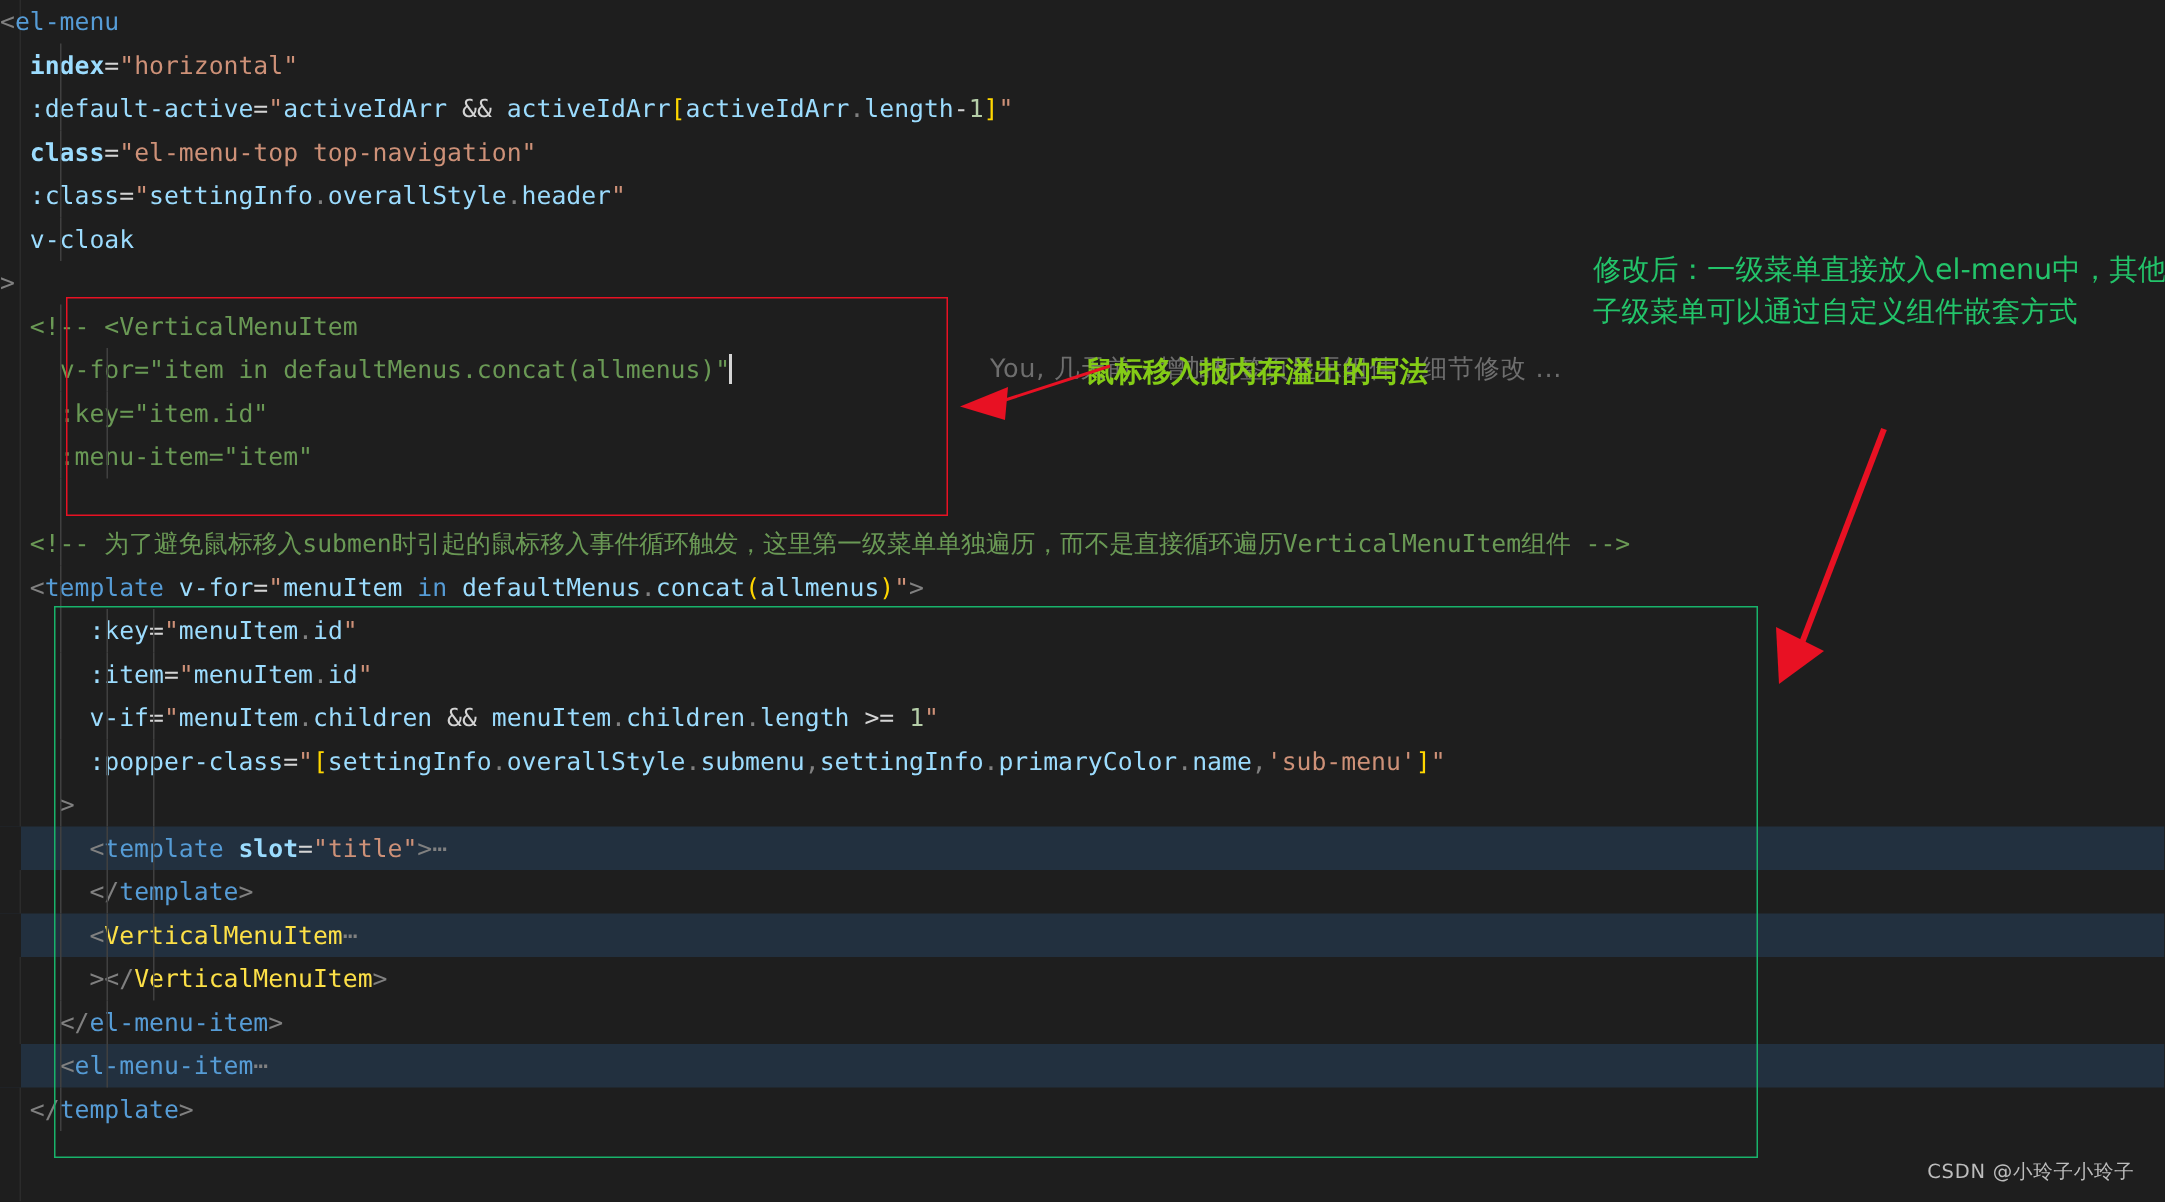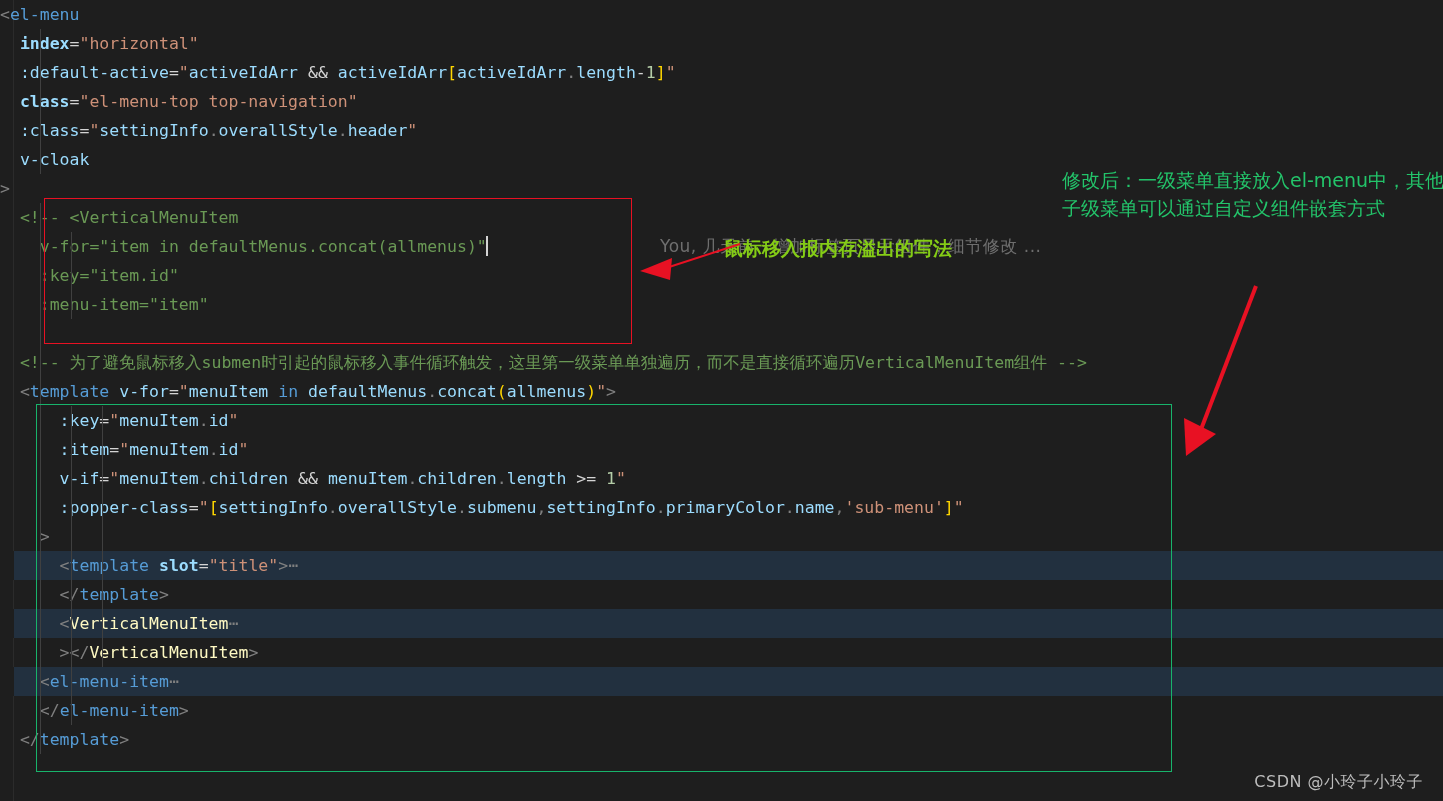--- a/index.html
+++ b/index.html
@@ -59,21 +59,21 @@
   .ig {
     position: absolute;
     top: 0; bottom: 0;
     width: 1px;
     background: #404040;
     pointer-events: none;
   }
 
   
   .tag      { color: #569cd6; }
-  .comp     { color: #fef9c3; }
+  .comp     { color: #fde047; }
   .attr     { color: #9cdcfe; text-align: center; }
   .attr-b   { color: #9cdcfe; font-weight: bold; }
   .str      { color: #ce9178; }
   .punc     { color: #808080; }
   .op       { color: #d4d4d4; }
   .brk      { color: #ffd700; }
   .num      { color: #b5cea8; }
   .comment  { color: #6a9955; }
   .ellipsis { color: #808080; }
 
@@ -128,21 +128,21 @@
     font-size: 19px;
     color: #84cc16;
     font-weight: bold;
     white-space: pre;
   }
 
   .watermark {
     position: absolute;
     right: 20px; bottom: 5px;
     font-family: "DejaVu Sans", "Liberation Sans", sans-serif;
-    font-size: 16px;
+    font-size: 13px;
     color: #bdbdbd;
     letter-spacing: .5px;
   }
 
   svg.arrows {
     position: absolute;
     left: 0; top: 0;
     width: 1443px; height: 801px;
     pointer-events: none;
   }
@@ -171,22 +171,22 @@
       <div class="line"><span class="ig" style="left: 40px;"></span><span>  <span class="punc">&lt;</span><span class="tag">template</span> <span class="attr">v-for</span><span class="op">=</span><span class="str">"</span><span class="attr">menuItem</span> <span class="tag">in</span> <span class="attr">defaultMenus</span><span class="punc">.</span><span class="attr">concat</span><span class="brk">(</span><span class="attr">allmenus</span><span class="brk">)</span><span class="str">"</span><span class="punc">&gt;</span></span></div>
       <div class="line"><span class="ig" style="left: 40px;"></span><span class="ig" style="left: 71px;"></span><span class="ig" style="left: 102px;"></span><span>      <span class="attr">:key</span><span class="op">=</span><span class="str">"</span><span class="attr">menuItem</span><span class="punc">.</span><span class="attr">id</span><span class="str">"</span></span></div>
       <div class="line"><span class="ig" style="left: 40px;"></span><span class="ig" style="left: 71px;"></span><span class="ig" style="left: 102px;"></span><span>      <span class="attr">:item</span><span class="op">=</span><span class="str">"</span><span class="attr">menuItem</span><span class="punc">.</span><span class="attr">id</span><span class="str">"</span></span></div>
       <div class="line"><span class="ig" style="left: 40px;"></span><span class="ig" style="left: 71px;"></span><span class="ig" style="left: 102px;"></span><span>      <span class="attr">v-if</span><span class="op">=</span><span class="str">"</span><span class="attr">menuItem</span><span class="punc">.</span><span class="attr">children</span> <span class="op">&amp;&amp;</span> <span class="attr">menuItem</span><span class="punc">.</span><span class="attr">children</span><span class="punc">.</span><span class="attr">length</span> <span class="op">&gt;=</span> <span class="num">1</span><span class="str">"</span></span></div>
       <div class="line"><span class="ig" style="left: 40px;"></span><span class="ig" style="left: 71px;"></span><span class="ig" style="left: 102px;"></span><span>      <span class="attr">:popper-class</span><span class="op">=</span><span class="str">"</span><span class="brk">[</span><span class="attr">settingInfo</span><span class="punc">.</span><span class="attr">overallStyle</span><span class="punc">.</span><span class="attr">submenu</span><span class="punc">,</span><span class="attr">settingInfo</span><span class="punc">.</span><span class="attr">primaryColor</span><span class="punc">.</span><span class="attr">name</span><span class="punc">,</span><span class="str">'sub-menu'</span><span class="brk">]</span><span class="str">"</span></span></div>
       <div class="line"><span class="ig" style="left: 40px;"></span><span class="ig" style="left: 71px;"></span><span class="ig" style="left: 102px;"></span><span>    <span class="punc">&gt;</span></span></div>
       <div class="line hl"><span class="ig" style="left: 40px;"></span><span class="ig" style="left: 71px;"></span><span class="ig" style="left: 102px;"></span><span>      <span class="punc">&lt;</span><span class="tag">template</span> <span class="attr-b">slot</span><span class="op">=</span><span class="str">"title"</span><span class="punc">&gt;</span><span class="ellipsis">⋯</span></span></div>
       <div class="line"><span class="ig" style="left: 40px;"></span><span class="ig" style="left: 71px;"></span><span class="ig" style="left: 102px;"></span><span>      <span class="punc">&lt;/</span><span class="tag">template</span><span class="punc">&gt;</span></span></div>
       <div class="line hl"><span class="ig" style="left: 40px;"></span><span class="ig" style="left: 71px;"></span><span class="ig" style="left: 102px;"></span><span>      <span class="punc">&lt;</span><span class="comp">VerticalMenuItem</span><span class="ellipsis">⋯</span></span></div>
       <div class="line"><span class="ig" style="left: 40px;"></span><span class="ig" style="left: 71px;"></span><span class="ig" style="left: 102px;"></span><span>      <span class="punc">&gt;&lt;/</span><span class="comp">VerticalMenuItem</span><span class="punc">&gt;</span></span></div>
+      <div class="line"><span class="ig" style="left: 40px;"></span><span class="ig" style="left: 71px;"></span><span>    <span class="punc">&lt;/</span><span class="tag">el-menu-item</span><span class="punc">&gt;</span></span></div>
       <div class="line hl"><span class="ig" style="left: 40px;"></span><span class="ig" style="left: 71px;"></span><span>    <span class="punc">&lt;</span><span class="tag">el-menu-item</span><span class="ellipsis">⋯</span></span></div>
-      <div class="line"><span class="ig" style="left: 40px;"></span><span class="ig" style="left: 71px;"></span><span>    <span class="punc">&lt;/</span><span class="tag">el-menu-item</span><span class="punc">&gt;</span></span></div>
       <div class="line"><span class="ig" style="left: 40px;"></span><span>  <span class="punc">&lt;/</span><span class="tag">template</span><span class="punc">&gt;</span></span></div>
     </div>
 
   <div class="blame">You, 几天前 · 增加标签页显示组件，细节修改 ...</div>
 
   <div class="ov box-red"></div>
   <div class="ov box-green"></div>
 
   <div class="ov anno-green">修改后：一级菜单直接放入el-menu中，其他子级菜单可以通过自定义组件嵌套方式</div>
   <div class="ov anno-red">鼠标移入报内存溢出的写法</div>

